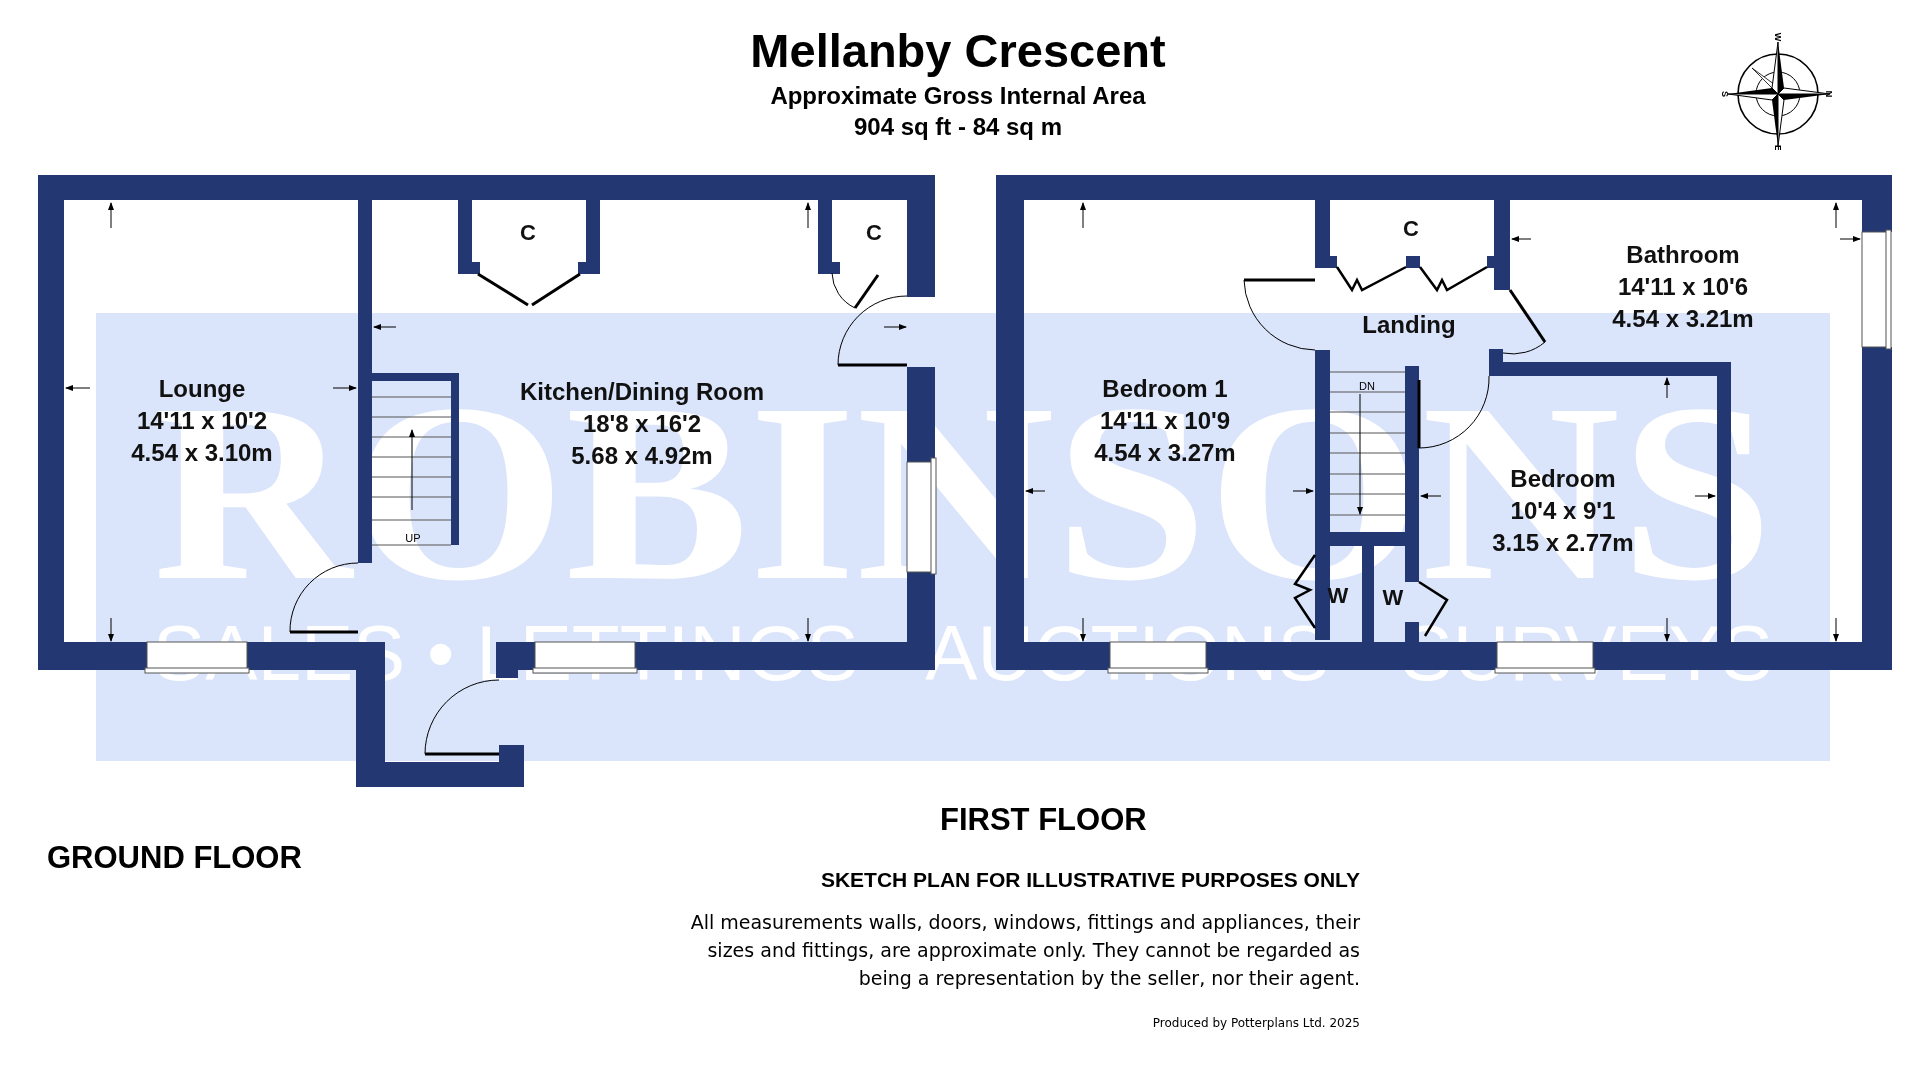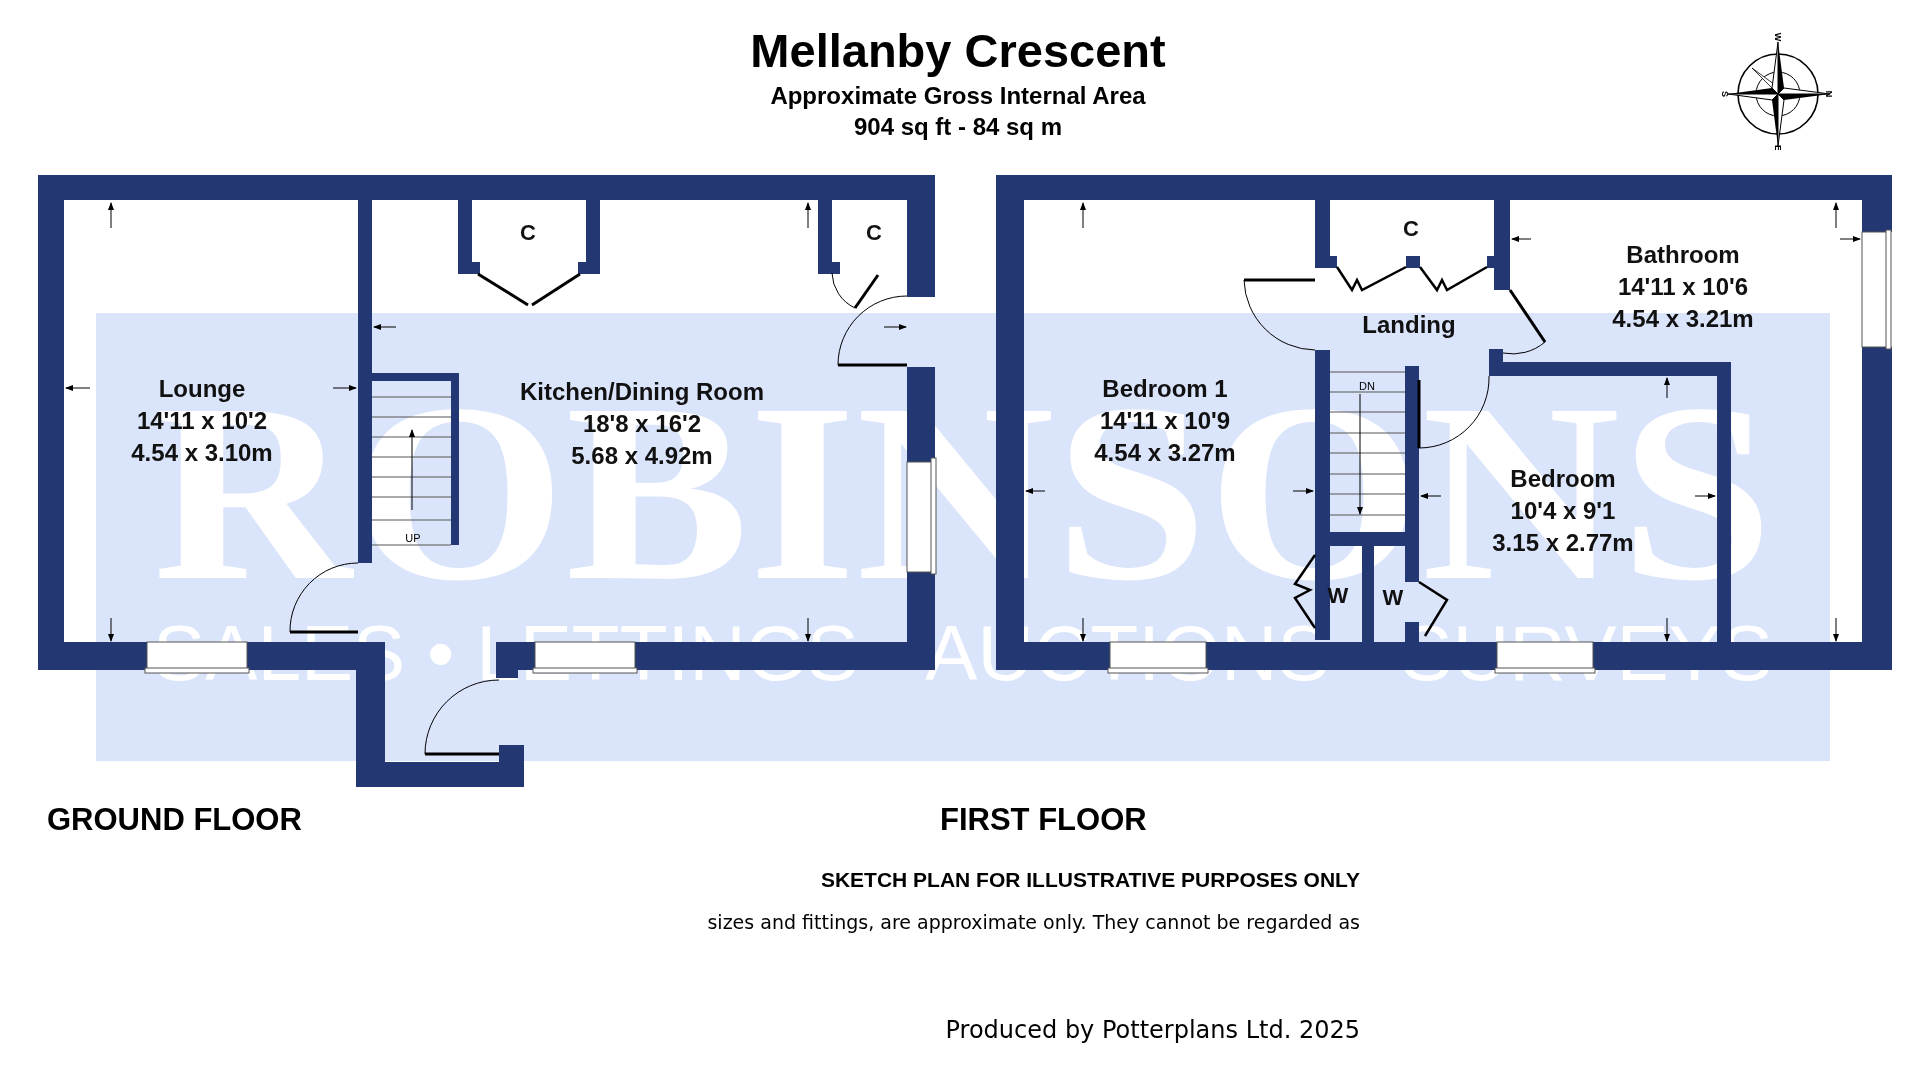--- a/index.html
+++ b/index.html
@@ -5,26 +5,26 @@
   html, body { margin:0; padding:0; background:#ffffff; }
   body { width:1920px; height:1071px; position:relative; overflow:hidden;
          font-family:"Liberation Sans", sans-serif; color:#000; }
   .header { position:absolute; left:0; top:22px; width:1920px; text-align:center; }
   .title { font-size:47px; font-weight:bold; line-height:58px; letter-spacing:0px; margin-left:-4px; }
   .subtitle { font-size:24px; font-weight:bold; line-height:31px; margin-left:-4px; }
   .area { font-size:24px; font-weight:bold; line-height:31px; margin-left:-4px; }
   .compass { position:absolute; left:1722px; top:32px; width:112px; height:118px; }
   svg.plan { position:absolute; left:0; top:0; width:1920px; height:1071px; }
   .floor-label { position:absolute; top:802px; font-size:31px; font-weight:bold; }
-  .gf-label { left:47px; }
+  .gf-label { left:47px;margin-top:38px; }
   .ff-label { left:940px; }
   .footer { position:absolute; left:560px; width:800px; text-align:right; }
   .disclaimer-title { top:868px; font-size:21px; font-weight:bold; }
   .disclaimer { top:908px; font-size:20.5px; line-height:28px; font-family:"DejaVu Sans", sans-serif; font-size:19px; }
-  .produced { top:1016px; font-family:"DejaVu Sans", sans-serif; font-size:24px; }
+  .produced { top:1016px; font-family:"DejaVu Sans", sans-serif; font-size:12px; }
   .room-text { font-family:"Liberation Sans", sans-serif; font-weight:bold; fill:#111; }
 </style>
 </head>
 <body>
 
 <div class="header">
   <div class="title">Mellanby Crescent</div>
   <div class="subtitle">Approximate Gross Internal Area</div>
   <div class="area">904 sq ft - 84 sq m</div>
 </div>
@@ -259,15 +259,17 @@
     <text x="1563" y="519">10'4 x 9'1</text>
     <text x="1563" y="551">3.15 x 2.77m</text>
   </g>
 </svg>
 
 <div class="floor-label gf-label">GROUND FLOOR</div>
 <div class="floor-label ff-label">FIRST FLOOR</div>
 
 <div class="footer disclaimer-title">SKETCH PLAN FOR ILLUSTRATIVE PURPOSES ONLY</div>
 <div class="footer disclaimer">
+  <div>All measurements walls, doors, windows, fittings and appliances, their</div>
   <div>sizes and fittings, are approximate only. They cannot be regarded as</div>
+  <div>being a representation by the seller, nor their agent.</div>
 </div>
 <div class="footer produced">Produced by Potterplans Ltd. 2025</div>
 
 </body></html>

